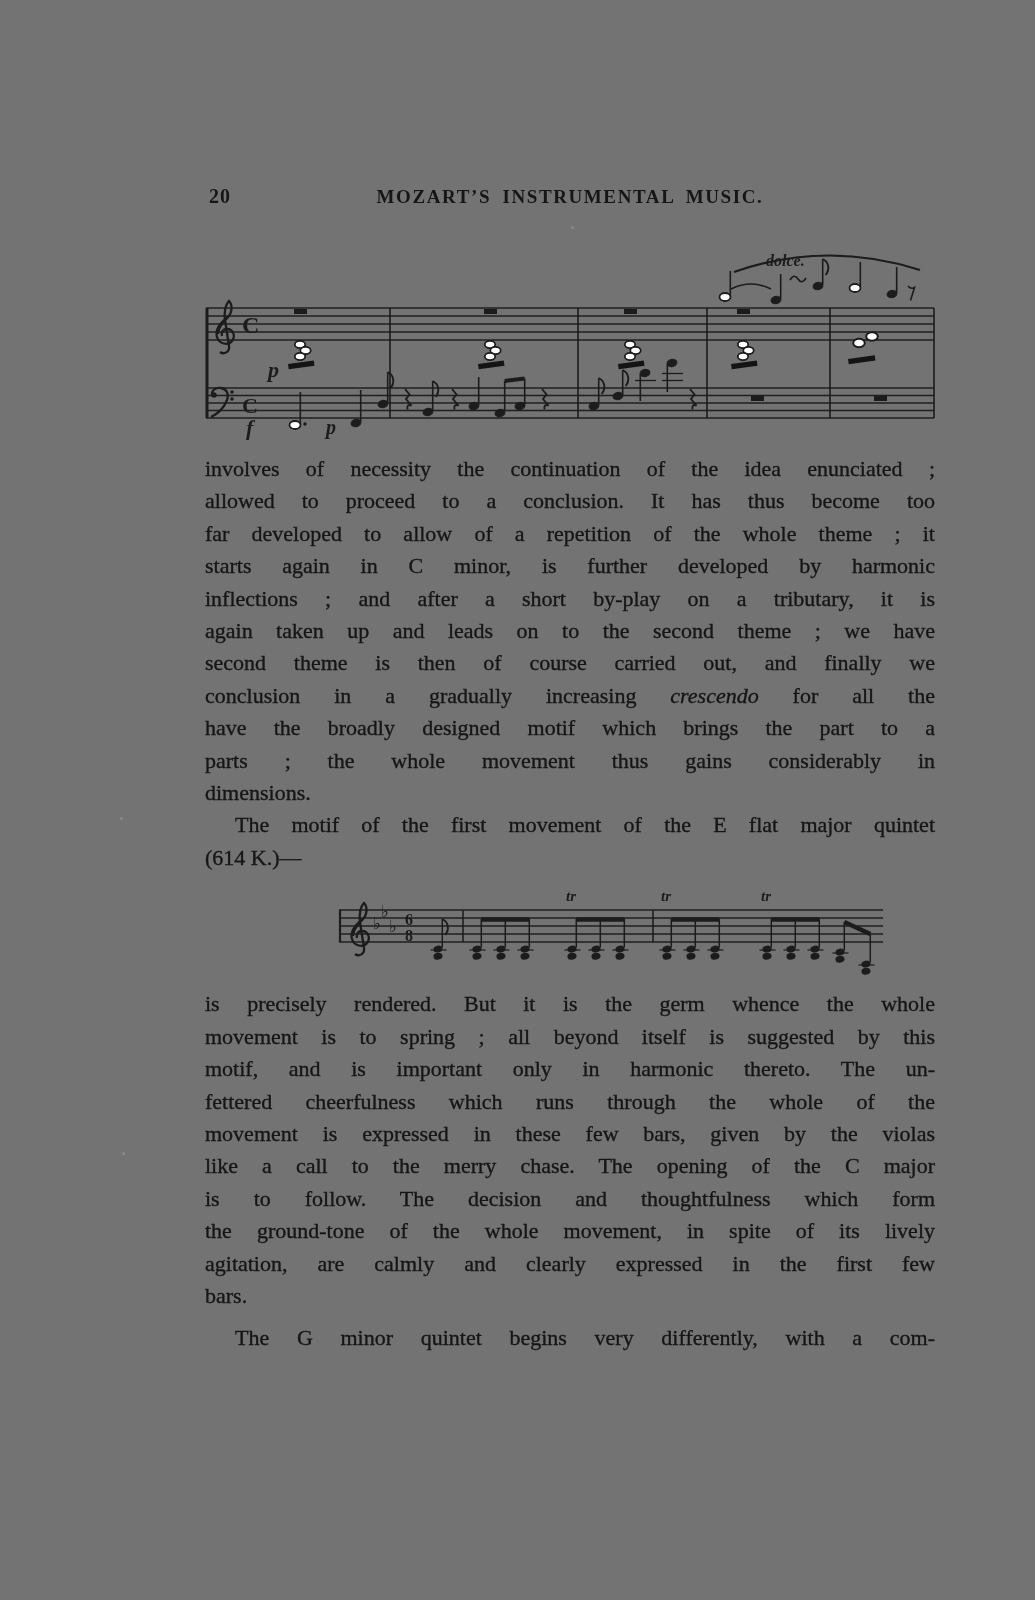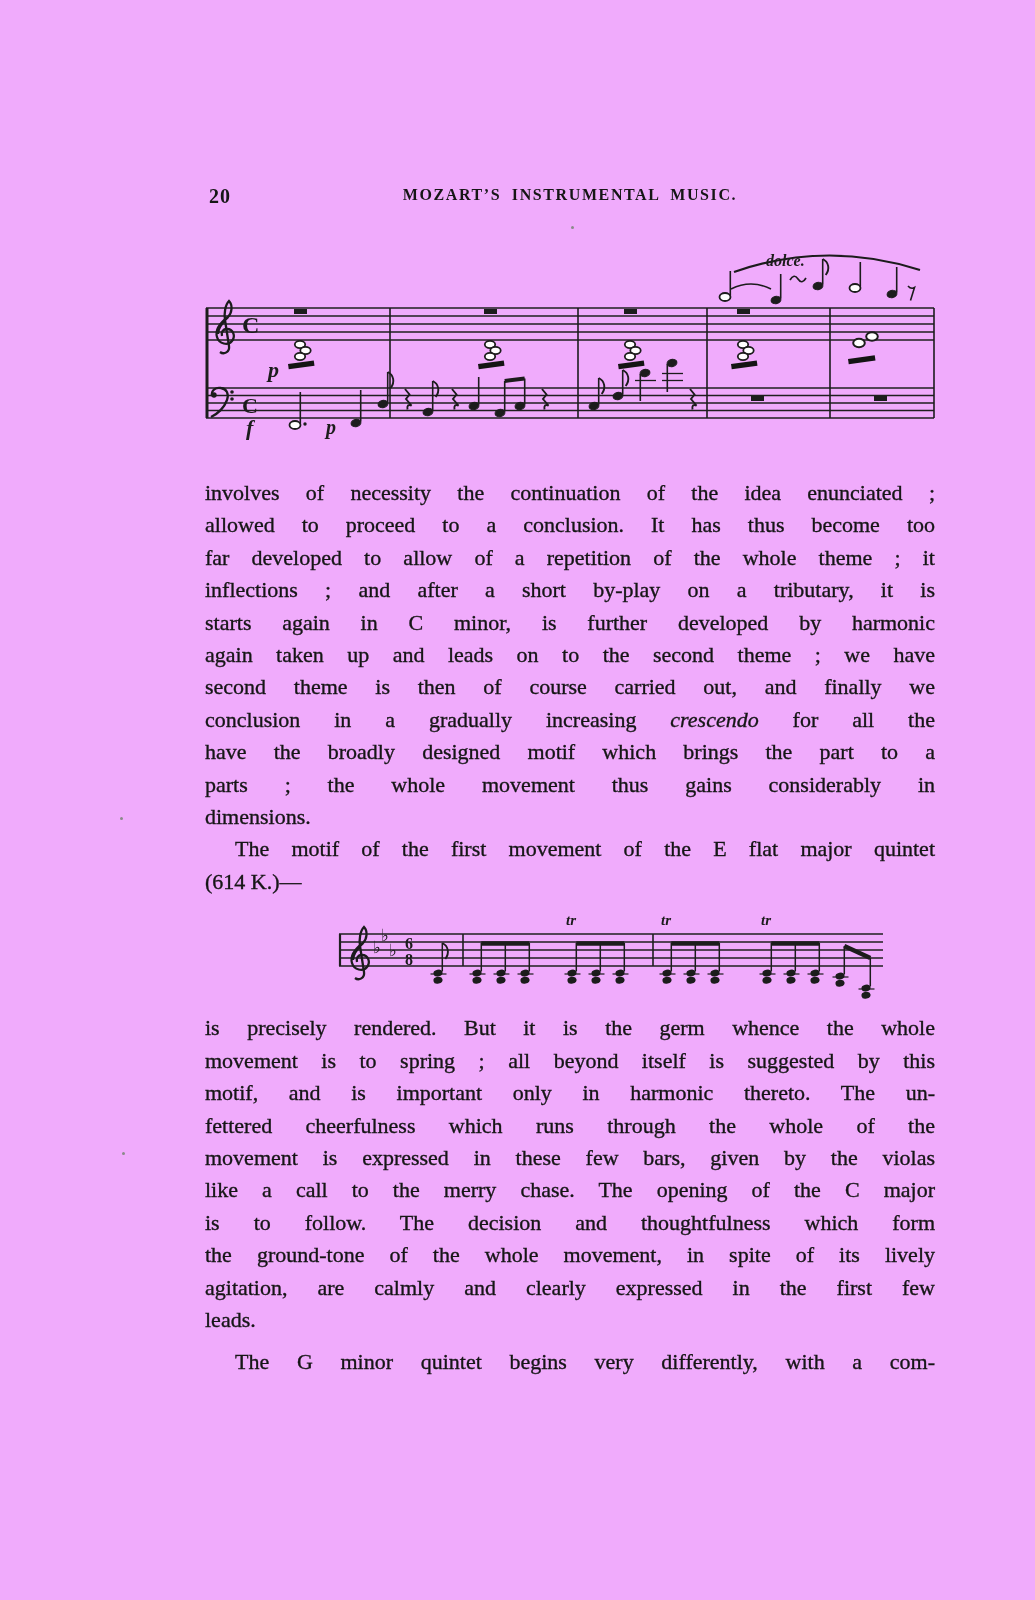--- a/index.html
+++ b/index.html
@@ -1,23 +1,23 @@
 <!DOCTYPE html>
 <html><head>
 <meta charset="utf-8">
 <style>
   * { margin:0; padding:0; box-sizing:border-box; }
   html,body { width:1035px; height:1600px; }
   body { background:#ffffff; font-family:"Liberation Serif","DejaVu Serif",serif; color:#161616; }
-  .page { position:absolute; inset:0; width:1035px; height:1600px; background:#f0abfc; overflow:hidden; }
+  .page { position:absolute; inset:0; width:1035px; height:1600px; background:#737373; overflow:hidden; }
   .pagenum { position:absolute; left:209px; top:185px; font-size:20px; font-weight:bold; letter-spacing:1px; }
-  .title { position:absolute; left:205px; top:186px; width:730px; text-align:center; font-size:16px;
+  .title { position:absolute; left:205px; top:186px; width:730px; text-align:center; font-size:19px;
            font-weight:bold; letter-spacing:1.6px; word-spacing:5px; }
   .music1 { position:absolute; left:198px; top:240px; }
-  .bodytext { position:absolute; left:205px; top:453px; width:730px; font-size:22px; line-height:32.4px;margin-top:24px;
+  .bodytext { position:absolute; left:205px; top:453px; width:730px; font-size:22px; line-height:32.4px;
               -webkit-text-stroke:0.35px #161616; }
   .tline { text-align:justify; text-align-last:justify; }
   .tline.lastline { text-align-last:left; }
   .tline.indent { text-indent:30px; }
   em { font-style:italic; }
   .music2 { display:block; margin:6px 0 8px 130px; }
   svg { overflow:visible; }
   svg text { -webkit-text-stroke-width:0; }
   .dyn { font-style:italic; font-weight:bold; font-size:22px; font-family:"Liberation Serif",serif; }
   .dyn.small { font-size:20px; }
@@ -199,22 +199,22 @@
     <text class="dyn" x="48" y="195" fill="#1c1c1c">f</text>
     <text class="dyn small" x="128" y="194" fill="#1c1c1c">p</text>
   </svg>
 
   <div class="bodytext">
     <div>
         <div class="para">
           <div class="tline"><span>involves of necessity the continuation of the idea enunciated ;</span></div>
           <div class="tline"><span>allowed to proceed to a conclusion.  It has thus become too</span></div>
           <div class="tline"><span>far developed to allow of a repetition of the whole theme ; it</span></div>
+          <div class="tline"><span>starts again in C minor, is further developed by harmonic</span></div>
           <div class="tline"><span>inflections ; and after a short by-play on a tributary, it is</span></div>
-          <div class="tline"><span>starts again in C minor, is further developed by harmonic</span></div>
           <div class="tline"><span>again taken up and leads on to the second theme ; we have</span></div>
           <div class="tline"><span>second theme is then of course carried out, and finally we</span></div>
           <div class="tline"><span>conclusion in a gradually increasing </span><em>crescendo</em><span> for all the</span></div>
           <div class="tline"><span>have the broadly designed motif which brings the part to a</span></div>
           <div class="tline"><span>parts ; the whole movement thus gains considerably in</span></div>
           <div class="tline lastline"><span>dimensions.</span></div>
         </div>
         <div class="para">
           <div class="tline indent"><span>The motif of the first movement of the E flat major quintet</span></div>
           <div class="tline lastline"><span>(614 K.)—</span></div>
@@ -293,21 +293,21 @@
         <div class="para">
           <div class="tline"><span>is precisely rendered.  But it is the germ whence the whole</span></div>
           <div class="tline"><span>movement is to spring ; all beyond itself is suggested by this</span></div>
           <div class="tline"><span>motif, and is important only in harmonic thereto.  The un-</span></div>
           <div class="tline"><span>fettered cheerfulness which runs through the whole of the</span></div>
           <div class="tline"><span>movement is expressed in these few bars, given by the violas</span></div>
           <div class="tline"><span>like a call to the merry chase.  The opening of the C major</span></div>
           <div class="tline"><span>is to follow.  The decision and thoughtfulness which form</span></div>
           <div class="tline"><span>the ground-tone of the whole movement, in spite of its lively</span></div>
           <div class="tline"><span>agitation, are calmly and clearly expressed in the first few</span></div>
-          <div class="tline lastline"><span>leads.</span></div>
+          <div class="tline lastline"><span>bars.</span></div>
         </div>
         <div class="para" style="margin-top: 10px; font-family: Liberation Serif, serif;">
           <div class="tline indent"><span>The G minor quintet begins very differently, with a com-</span></div>
         </div>
       </div>
   </div>
 
 </div>
 
 </body></html>

